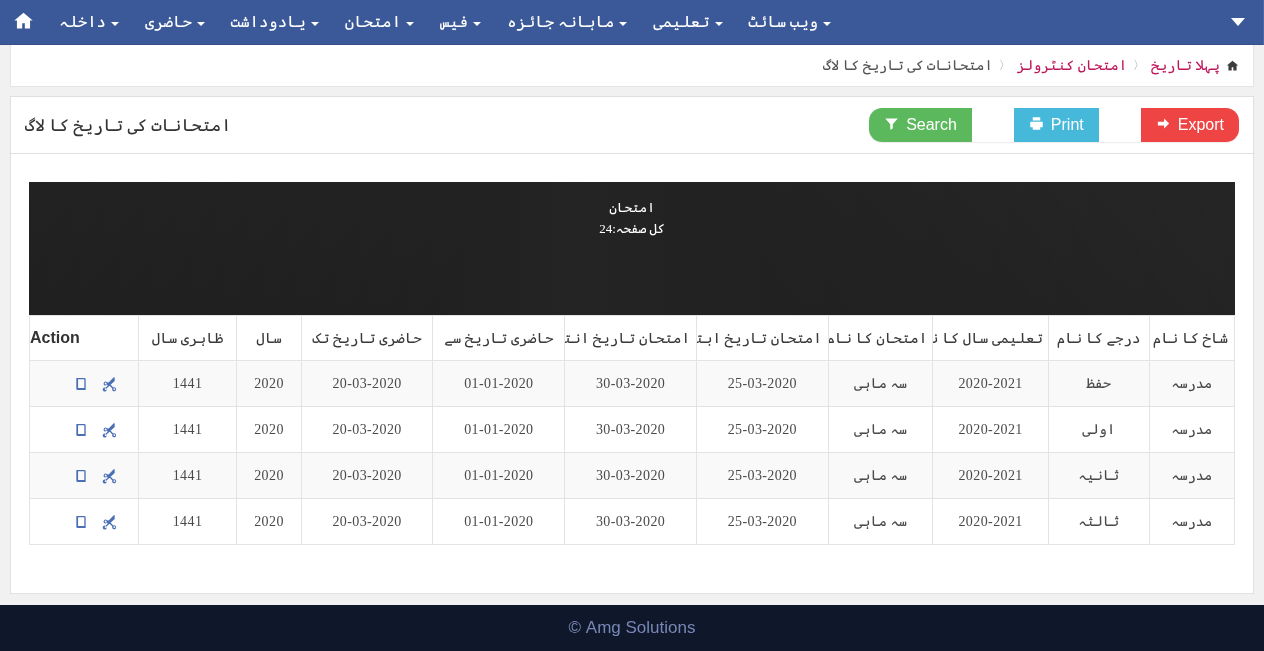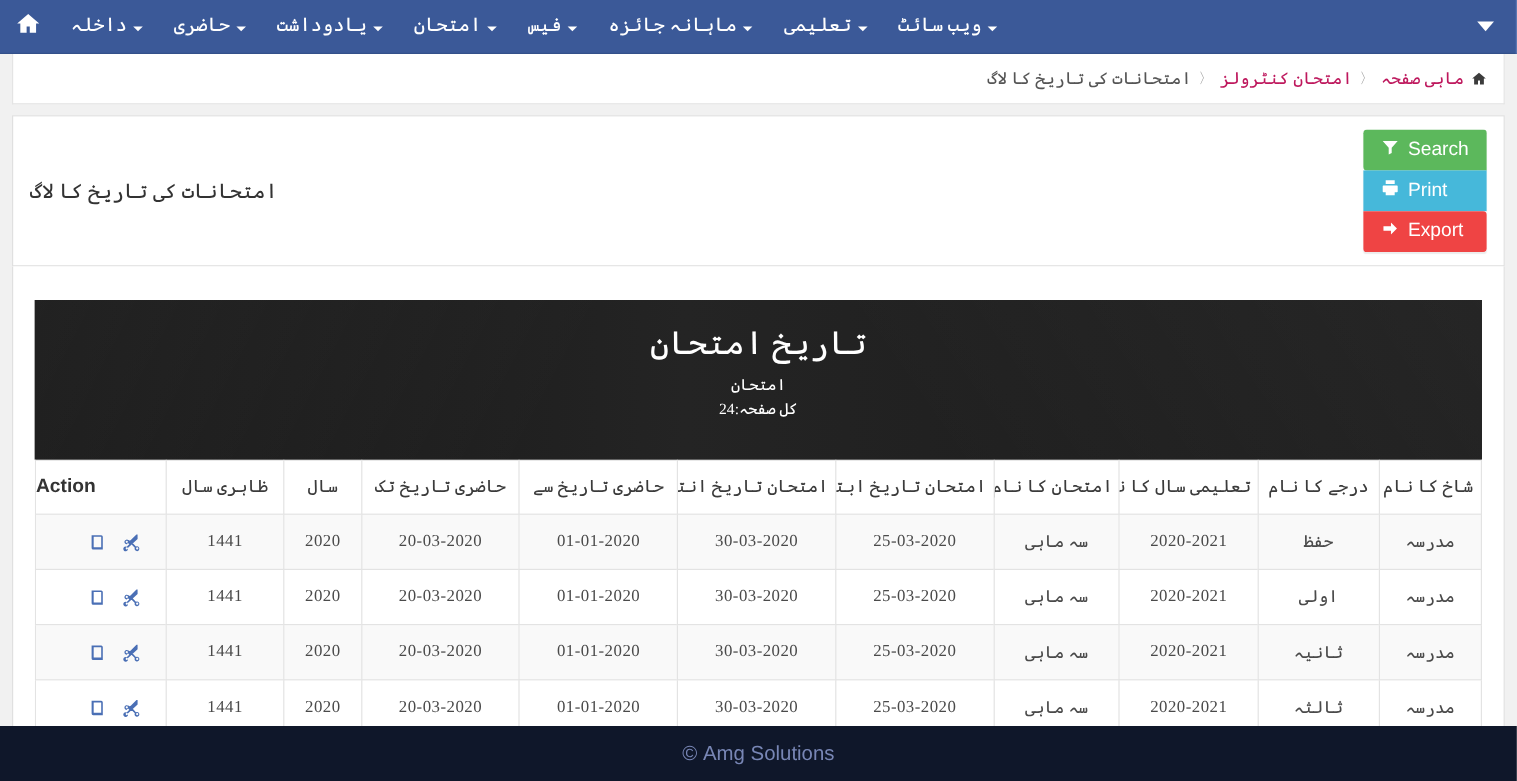--- a/index.html
+++ b/index.html
@@ -118,25 +118,26 @@
     justify-content: space-between;
     padding: 11px 14px;
   }
   .panel-title {
     font-size: 17px;
     color: #333;
     white-space: nowrap;
   }
   .btn-group {
     display: flex;
-    flex-direction: column;
+    flex-direction: row;
     direction: ltr;
-    border-radius: 3px;
+    border-radius: 13px;
     overflow: hidden;
     box-shadow: 0 1px 1px rgba(0,0,0,.08);
+    gap: 42px;
   }
   .btn {
     display: inline-flex;
     align-items: center;
     gap: 7px;
     height: 34px;
     padding: 0 15px;
     font-family: "Liberation Sans", sans-serif;
     font-size: 16px;
     color: #ffffff;
@@ -333,21 +334,21 @@
 
 <div class="page-wrap">
 
   <div class="breadcrumb-bar">
     <div class="breadcrumb">
       <span class="home-ico">
         <svg viewBox="0 0 24 24">
             <path d="M12 3 1.5 12h3v9h6v-6h3v6h6v-9h3L12 3z"></path>
           </svg>
       </span>
-      <a>ماہی صفحہ</a>
+      <a>پہلا تاریخ</a>
       <span class="sep">〈</span>
       <a>امتحان کنٹرولز</a>
       <span class="sep">〈</span>
       <span class="active">امتحانات کی تاریخ کا لاگ</span>
     </div>
   </div>
 
   <div class="toolbar-panel">
     <div class="panel-title">امتحانات کی تاریخ کا لاگ</div>
     <div class="btn-group">
@@ -374,21 +375,20 @@
             </svg>
         </span>
         <span>Export</span>
       </button>
     </div>
   </div>
 
   <div class="content-panel">
 
     <div class="report-head">
-      <div class="report-title">تاریخ امتحان</div>
       <div class="report-sub">امتحان</div>
       <div class="report-count">کل صفحہ:24</div>
     </div>
 
     <div class="table-scroll">
       <table class="data-table">
         <colgroup>
           <col class="c-branch">
             <col class="c-grade">
             <col class="c-sess">

